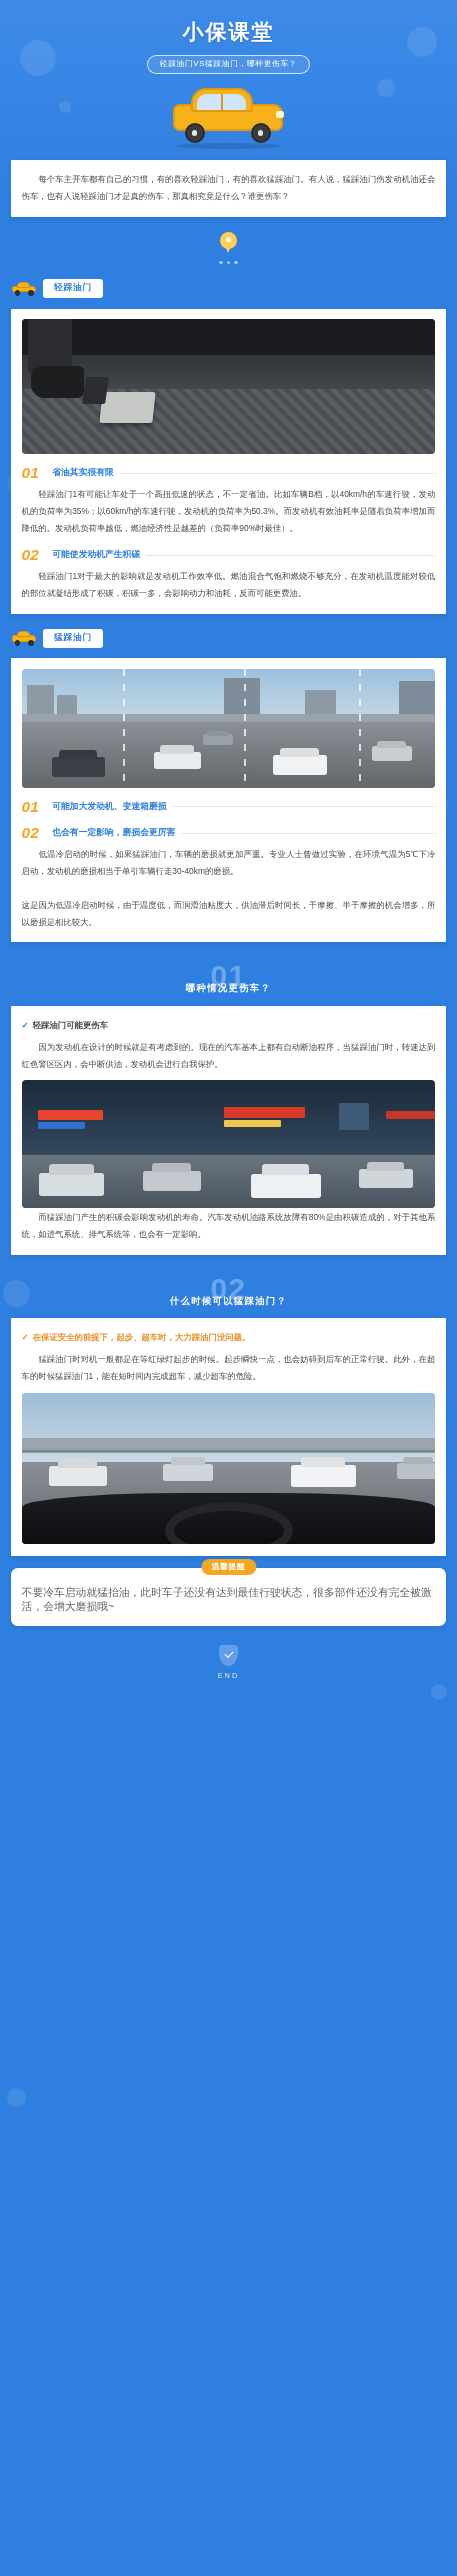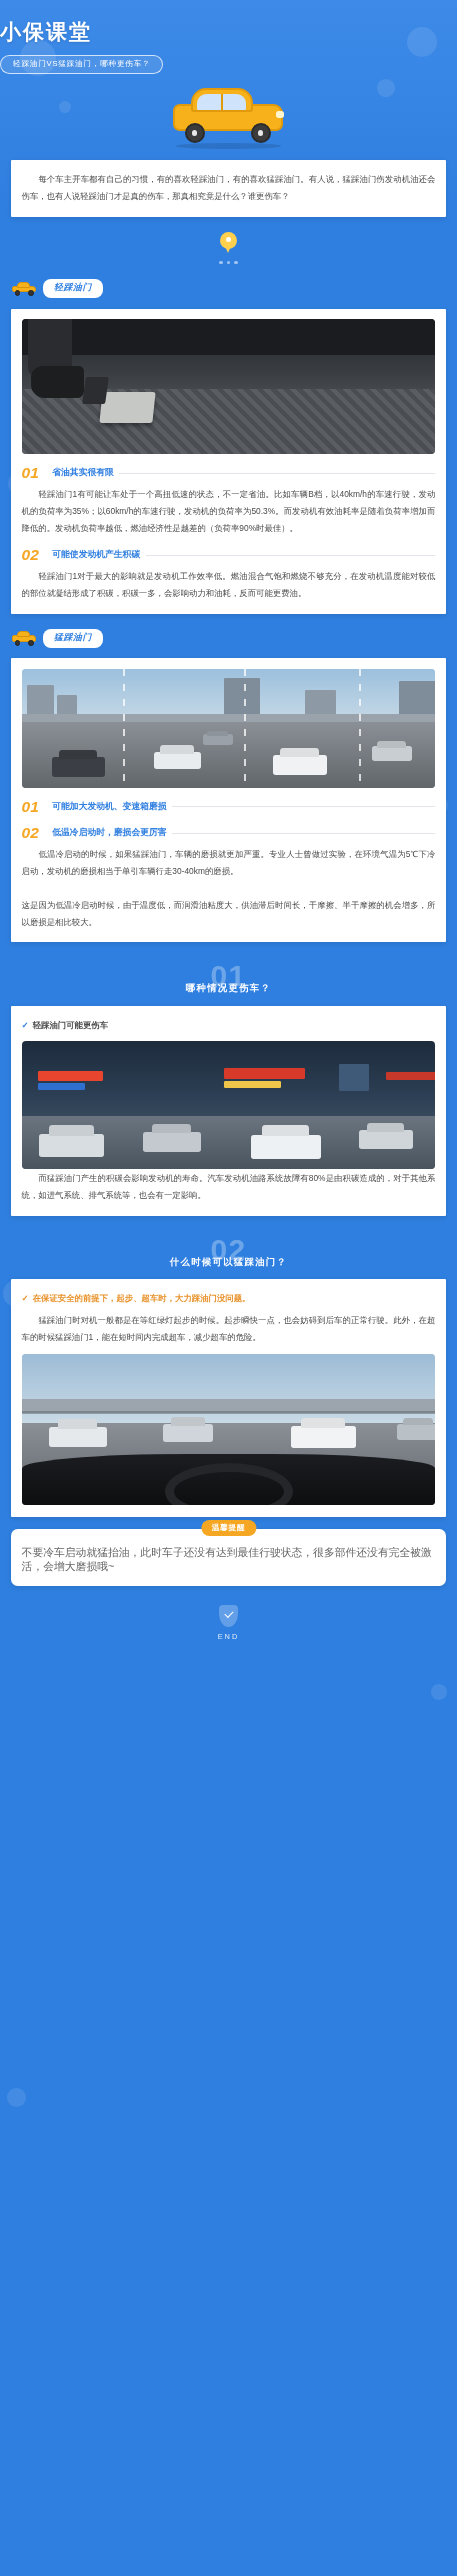--- a/index.html
+++ b/index.html
@@ -21,21 +21,21 @@
     position: absolute;
     border-radius: 50%;
     background: rgba(255,255,255,0.10);
     pointer-events: none;
   }
 
   
   .header {
     position: relative;
     padding: 17.5px 0 0 0;
-    text-align: left;
+    text-align: center;
   }
   .brand-title {
     font-size: 21px;
     font-weight: bold;
     color: #ffffff;
     letter-spacing: 2px;
     text-shadow: 0 1.3px 2.7px rgba(0,0,0,0.15);
   }
   .subtitle-pill {
     display: inline-block;
@@ -211,23 +211,22 @@
     border-radius: 50%; border: 0.7px solid #222;
   }
   .mini-car .mw.f { left: 4px; }
   .mini-car .mw.r { left: 17.5px; }
   .section-tag {
     background: #ffffff;
     color: #2f7fe0;
     font-size: 8.8px;
     font-weight: bold;
     padding: 3.4px 10.8px;
-    border-radius: 8px;
+    border-radius: 3px;
     letter-spacing: 0.7px;
-    font-style: italic;
   }
 
   
   .photo {
     width: 100%;
     border-radius: 4px;
     overflow: hidden;
     position: relative;
     background: #bfc8cf;
   }
@@ -572,41 +571,42 @@
     <div class="point-head">
       <span class="point-num">01</span>
       <span class="point-title">可能加大发动机、变速箱磨损</span>
       <span class="point-rule"></span>
     </div>
   </div>
 
   <div class="point">
     <div class="point-head">
       <span class="point-num">02</span>
-      <span class="point-title">低温冷启动时，磨损会更厉害</span>
+      <span class="point-title">也会有一定影响，磨损会更厉害</span>
       <span class="point-rule"></span>
     </div>
     <div class="point-body">
       <p style="white-space:pre-line;">低温冷启动的时候，如果猛踩油门，车辆的磨损就更加严重。专业人士曾做过实验，在环境气温为5℃下冷启动，发动机的磨损相当于单引车辆行走30-40km的磨损。
 
 这是因为低温冷启动时候，由于温度低，而润滑油粘度大，供油滞后时间长，干摩擦、半干摩擦的机会增多，所以磨损是相比较大。</p>
     </div>
   </div>
 </div>
 
 <div class="big-num-block">
   <div class="big-num">01</div>
   <div class="big-num-label">哪种情况更伤车？</div>
 </div>
 
 <div class="card">
   <p class="lead no-indent">
     <span class="check">✓</span>
     <span>轻踩油门可能更伤车</span>
   </p>
+  <p style="margin-top:5.4px;">因为发动机在设计的时候就是有考虑到的。现在的汽车基本上都有自动断油程序，当猛踩油门时，转速达到红色警区区内，会中断供油，发动机会进行自我保护。</p>
 
   <div class="photo ph-rain" style="margin-top:8px;">
     <div class="neon" style="left:16px;top:30px;width:65px;height:9.4px;background:#e8452f;"></div>
     <div class="neon" style="left:16px;top:42px;width:47px;height:6.7px;background:#2f6fd0;"></div>
     <div class="neon" style="left:202px;top:27px;width:81px;height:10.8px;background:#d83a2a;"></div>
     <div class="neon" style="left:202px;top:40px;width:57px;height:6.7px;background:#efc54a;"></div>
     <div class="neon" style="left:317px;top:23px;width:30px;height:27px;background:#3f5a78;"></div>
     <div class="neon" style="left:364px;top:31px;width:54px;height:8px;background:#c8382a;"></div>
     <div class="wet"></div>
     <div class="rcar" style="left:17.5px;bottom:12px;width:65px;height:23px;"></div>

